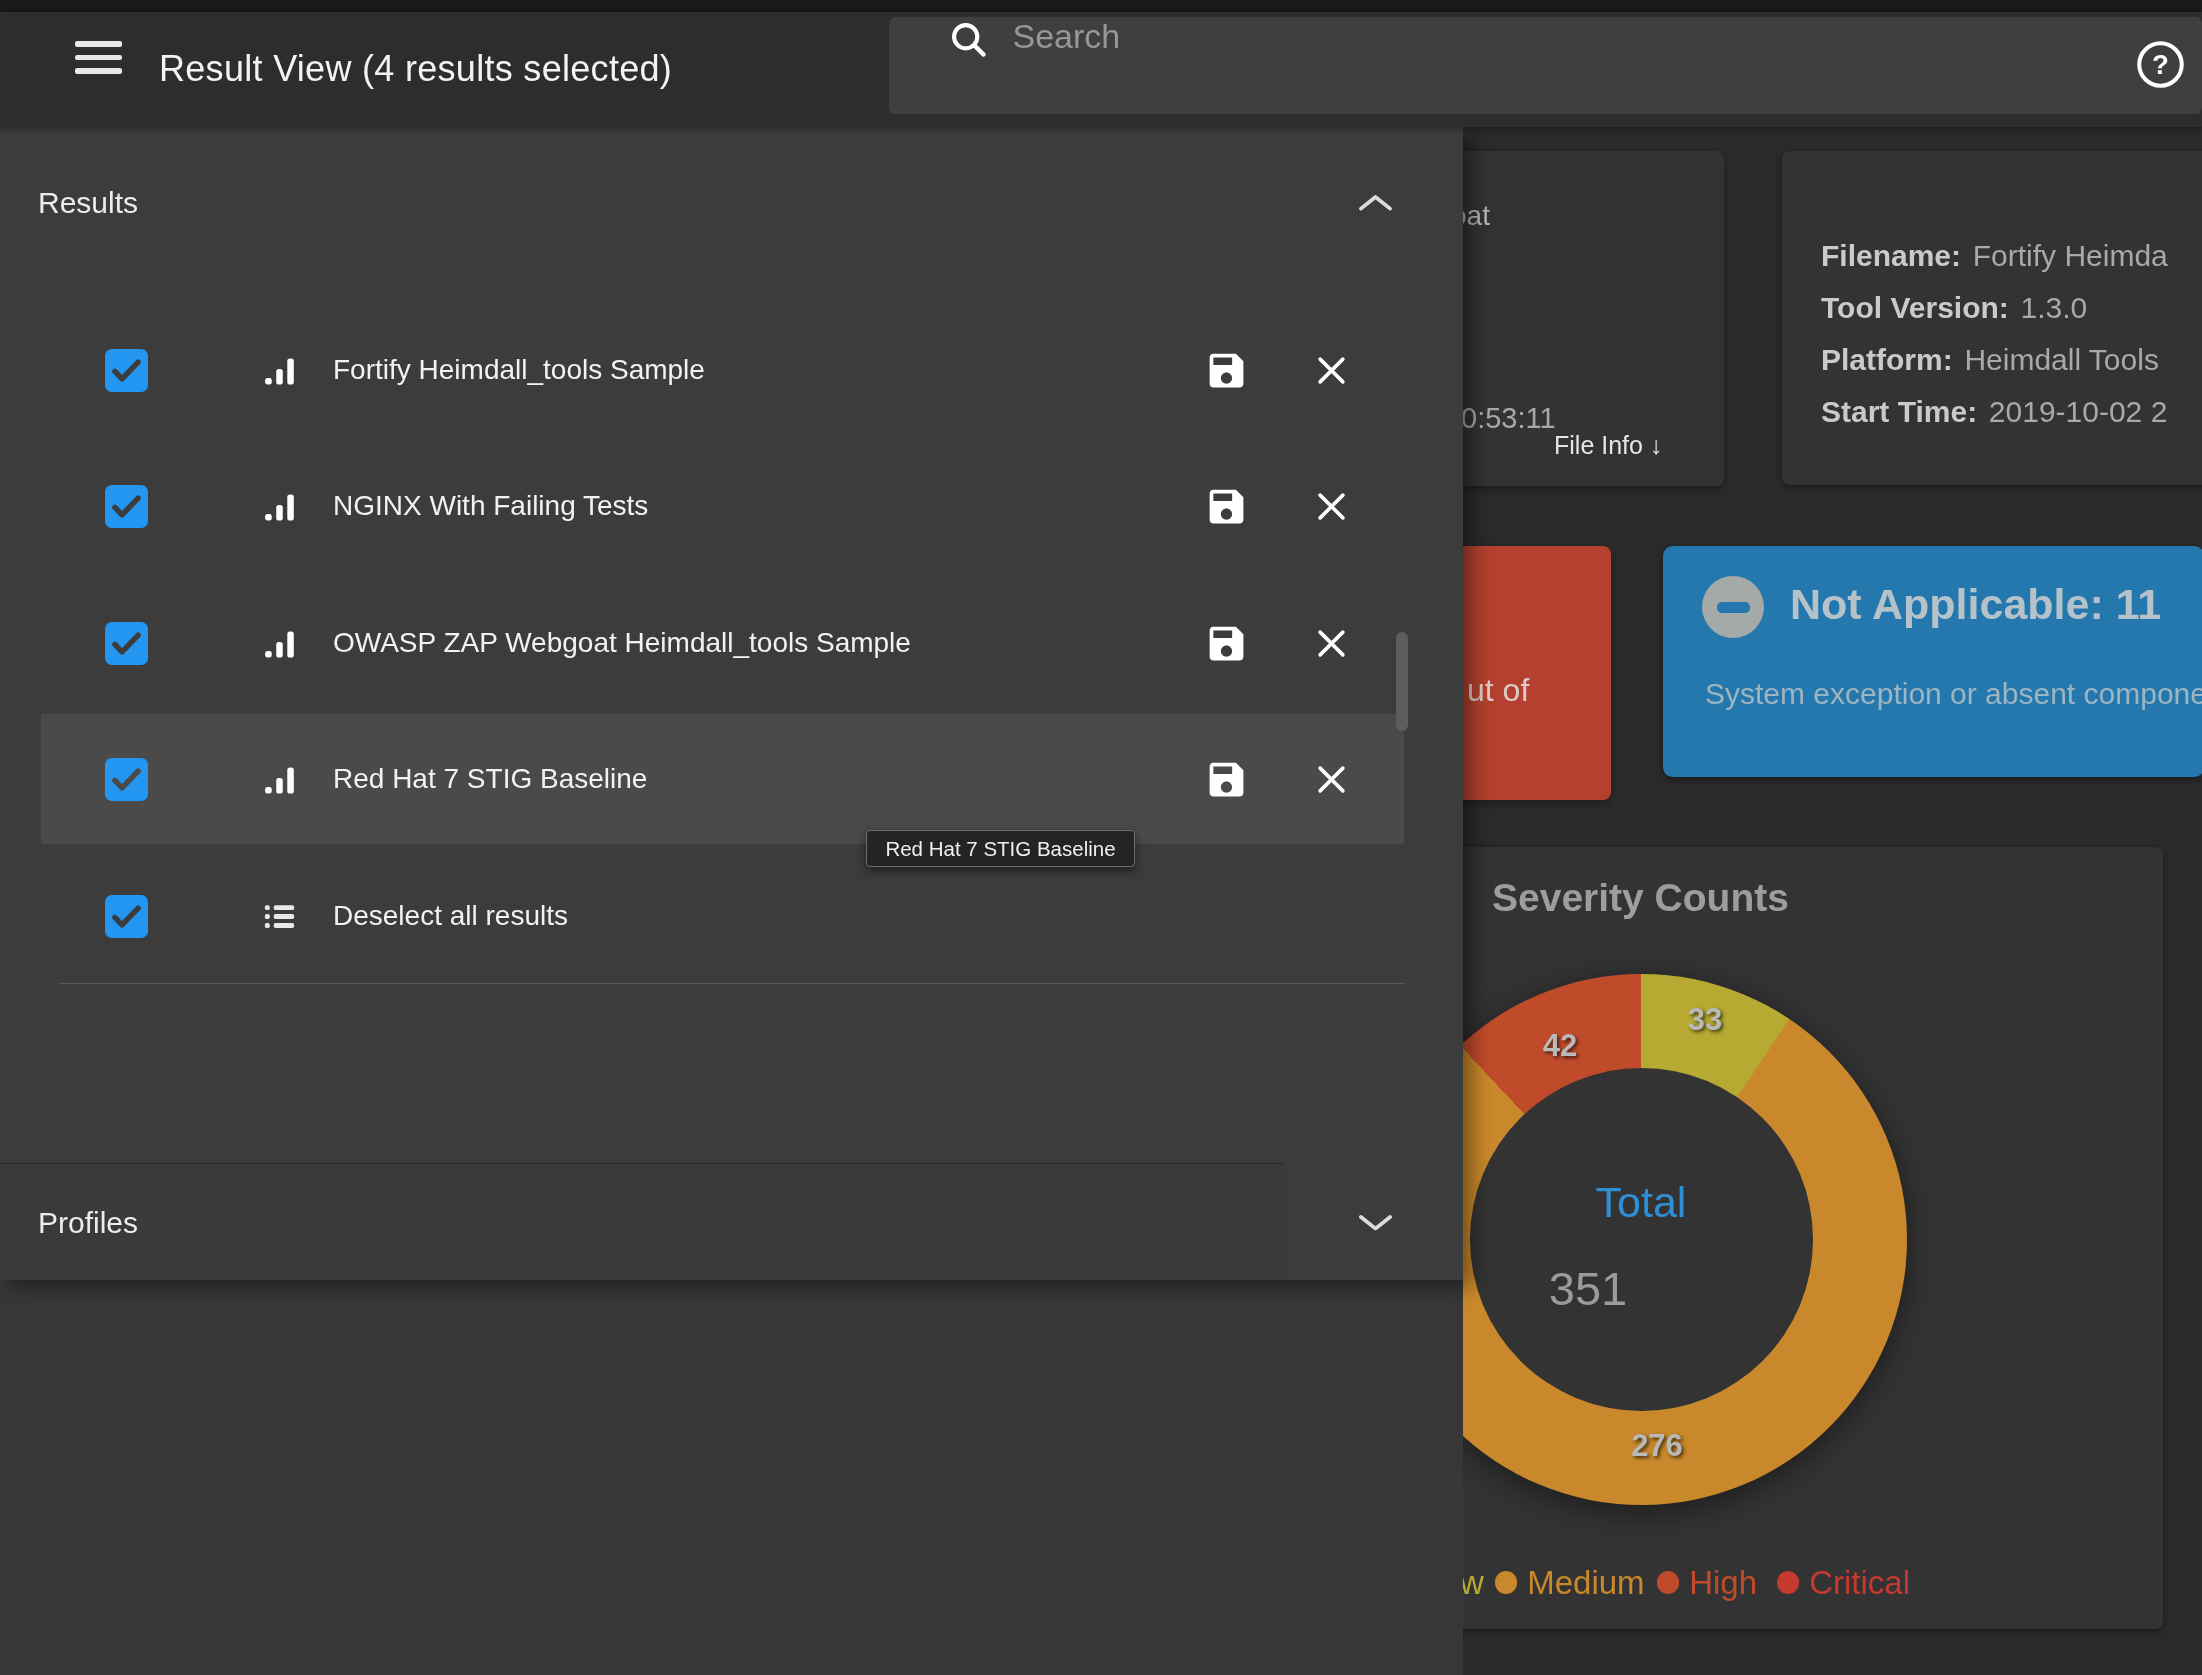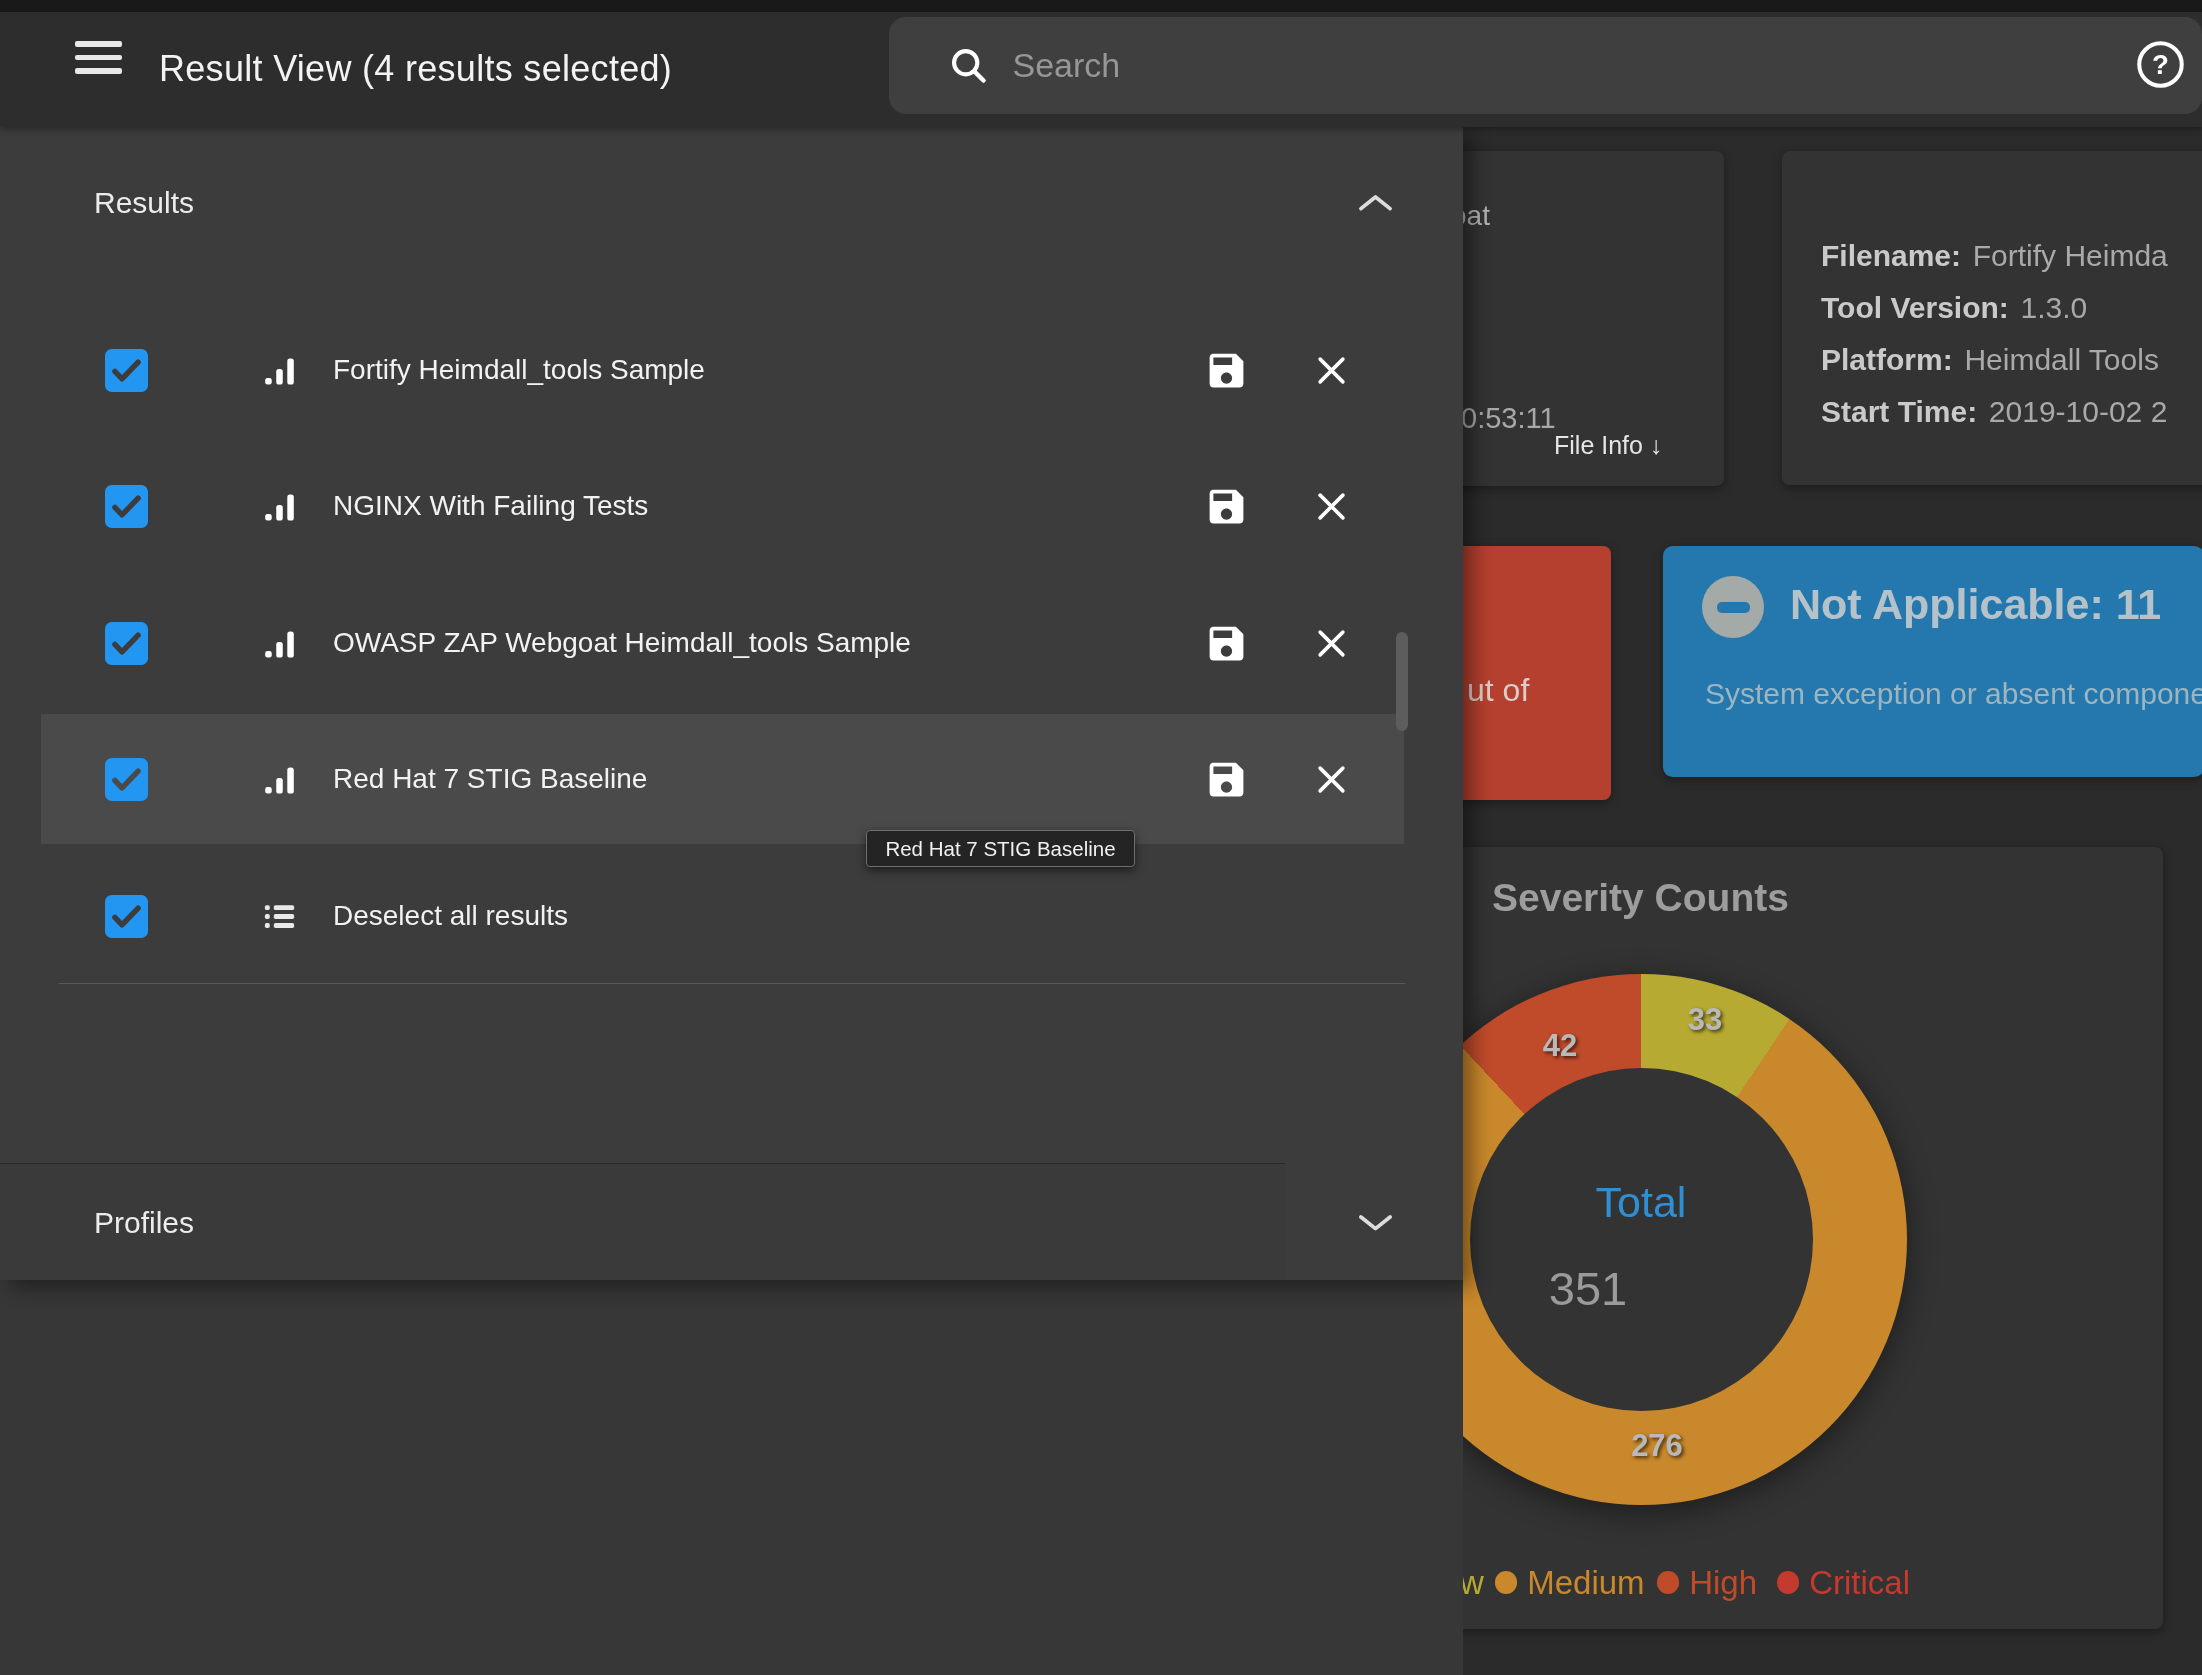--- a/index.html
+++ b/index.html
@@ -7,21 +7,21 @@
   body { font-family:"Liberation Sans","DejaVu Sans",sans-serif; }
   #screen { position:relative; width:2202px; height:1675px; overflow:hidden; background:#2b2b2b; }
 
   
   .topstrip { position:absolute; left:0; top:0; width:2202px; height:11.7px; background:#191919; z-index:30; }
   .topbar  { position:absolute; left:0; top:11.7px; width:2202px; height:115px; background:#2d2d2d; z-index:30; box-shadow:0 2px 5.9px rgba(0,0,0,.35); }
   .hamburger { position:absolute; left:75px; top:37px; width:47px; height:41px; cursor:pointer; }
   .hamburger span { position:absolute; left:0; width:47px; height:5.9px; border-radius:2px; background:#e8e8e8; }
   .hamburger span:nth-child(1){ top:3.9px; } .hamburger span:nth-child(2){ top:17.6px; } .hamburger span:nth-child(3){ top:31px; }
   .page-title { position:absolute; left:159px; top:11.7px; height:115px; display:flex; align-items:center; font-size:36px; color:#f3f3f3; letter-spacing:0.3px; }
-  .searchbox { position:absolute; left:889px; top:16.6px; width:1313px; height:97px; background:#3f3f3f; border-radius:17px; display:flex; align-items:center; }
+  .searchbox { position:absolute; left:889px; top:16.6px; width:1313px; height:97px; background:#3f3f3f; border-radius:6px; display:flex; align-items:flex-start; }
   .searchbox svg { margin-left:57px; }
   .searchbox input { flex:1; margin-left:21.5px; margin-right:117px; background:transparent; border:none; outline:none; font-size:34px; color:#e8e8e8; font-family:inherit; }
   .searchbox input::placeholder { color:#979797; }
   .help-icon { position:absolute; left:2135px; top:39px; width:51px; height:51px; z-index:31; cursor:pointer; }
 
   
   .card { position:absolute; background:#333333; border-radius:7.8px; box-shadow:0 2.9px 8.8px rgba(0,0,0,.35); }
   .abs-text { position:absolute; white-space:nowrap; }
 
   #file-card-a { left:1170px; top:151px; width:554px; height:335px; }
@@ -57,21 +57,21 @@
   .legend-item { position:absolute; display:flex; align-items:center; height:45px; cursor:pointer; }
   .legend-dot { width:22.4px; height:22.4px; border-radius:50%; background:var(--slice-color); margin-right:9.8px; }
   .legend-label { font-size:33px; color:var(--slice-color); white-space:nowrap; }
   #legend-low { left:1391px; } #legend-medium { left:1495px; } #legend-high { left:1657px; } #legend-critical { left:1777px; }
 
   .below-drawer-bg { position:absolute; left:0; top:1280px; width:1463px; height:396px; background:#373737; z-index:4; }
 
   
   #drawer { position:absolute; left:0; top:127px; width:1463px; height:1153px; background:#3c3c3c; z-index:10; box-shadow:9.8px 7.8px 19.5px rgba(0,0,0,.42); }
   .panel-header { position:absolute; left:0; width:1463px; height:152px; display:flex; align-items:center; cursor:pointer; }
-  .panel-header .ph-label { margin-left:94px; font-size:30px; color:#ececec; }
+  .panel-header .ph-label { margin-left:38px; font-size:30px; color:#ececec; }
   .panel-header .chevron { position:absolute; right:70px; }
   #results-header { top:0; }
   #profiles-panel { position:absolute; left:0; top:1036px; width:1285px; height:117px; background:#3a3a3a; border-top:1px solid #2a2a2a; }
   #profiles-header { top:0; height:117px; }
 
   .result-row { position:absolute; left:0; width:1711px; height:130px; cursor:pointer; }
   .row-highlight { background:#4a4a4a; left:41px !important; width:1363px !important; }
   .rr-inner { position:relative; width:100%; height:100%; }
   .checkbox { position:absolute; left:105px; top:50%; margin-top:-21.5px; width:43px; height:43px; border-radius:6.8px; background:#2396f2; cursor:pointer; }
   .row-highlight .checkbox { left:64px; } 

